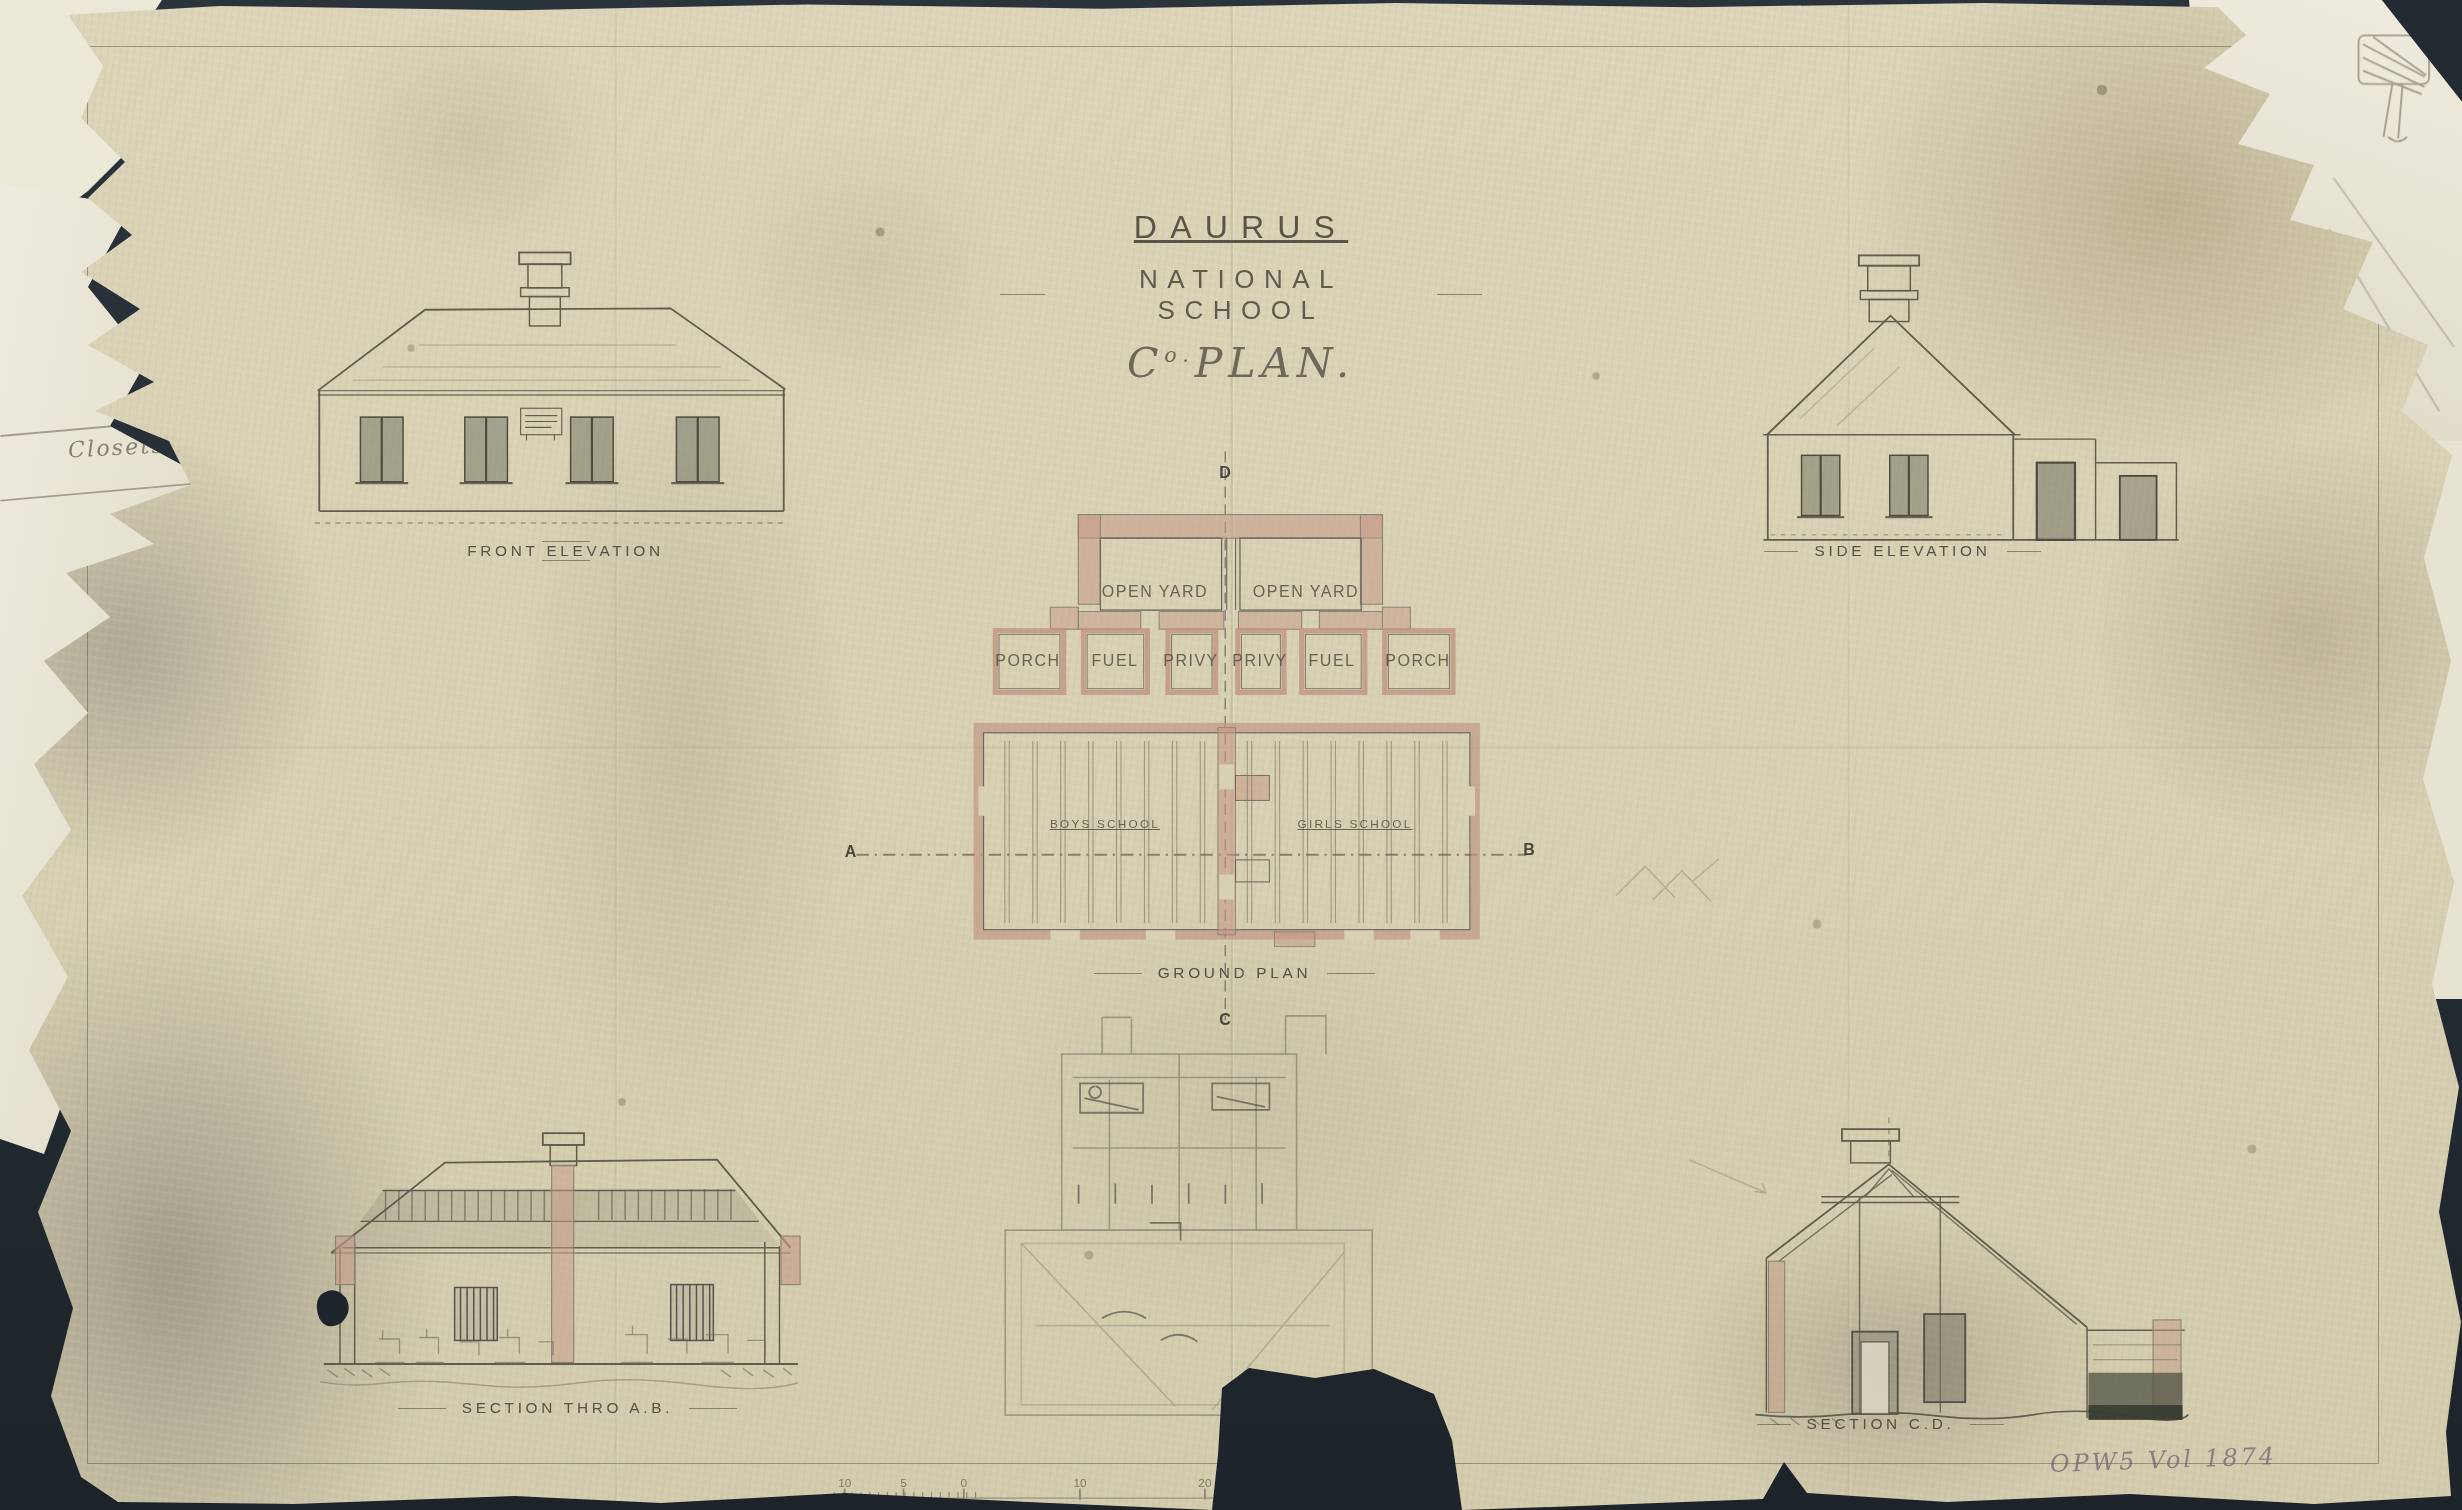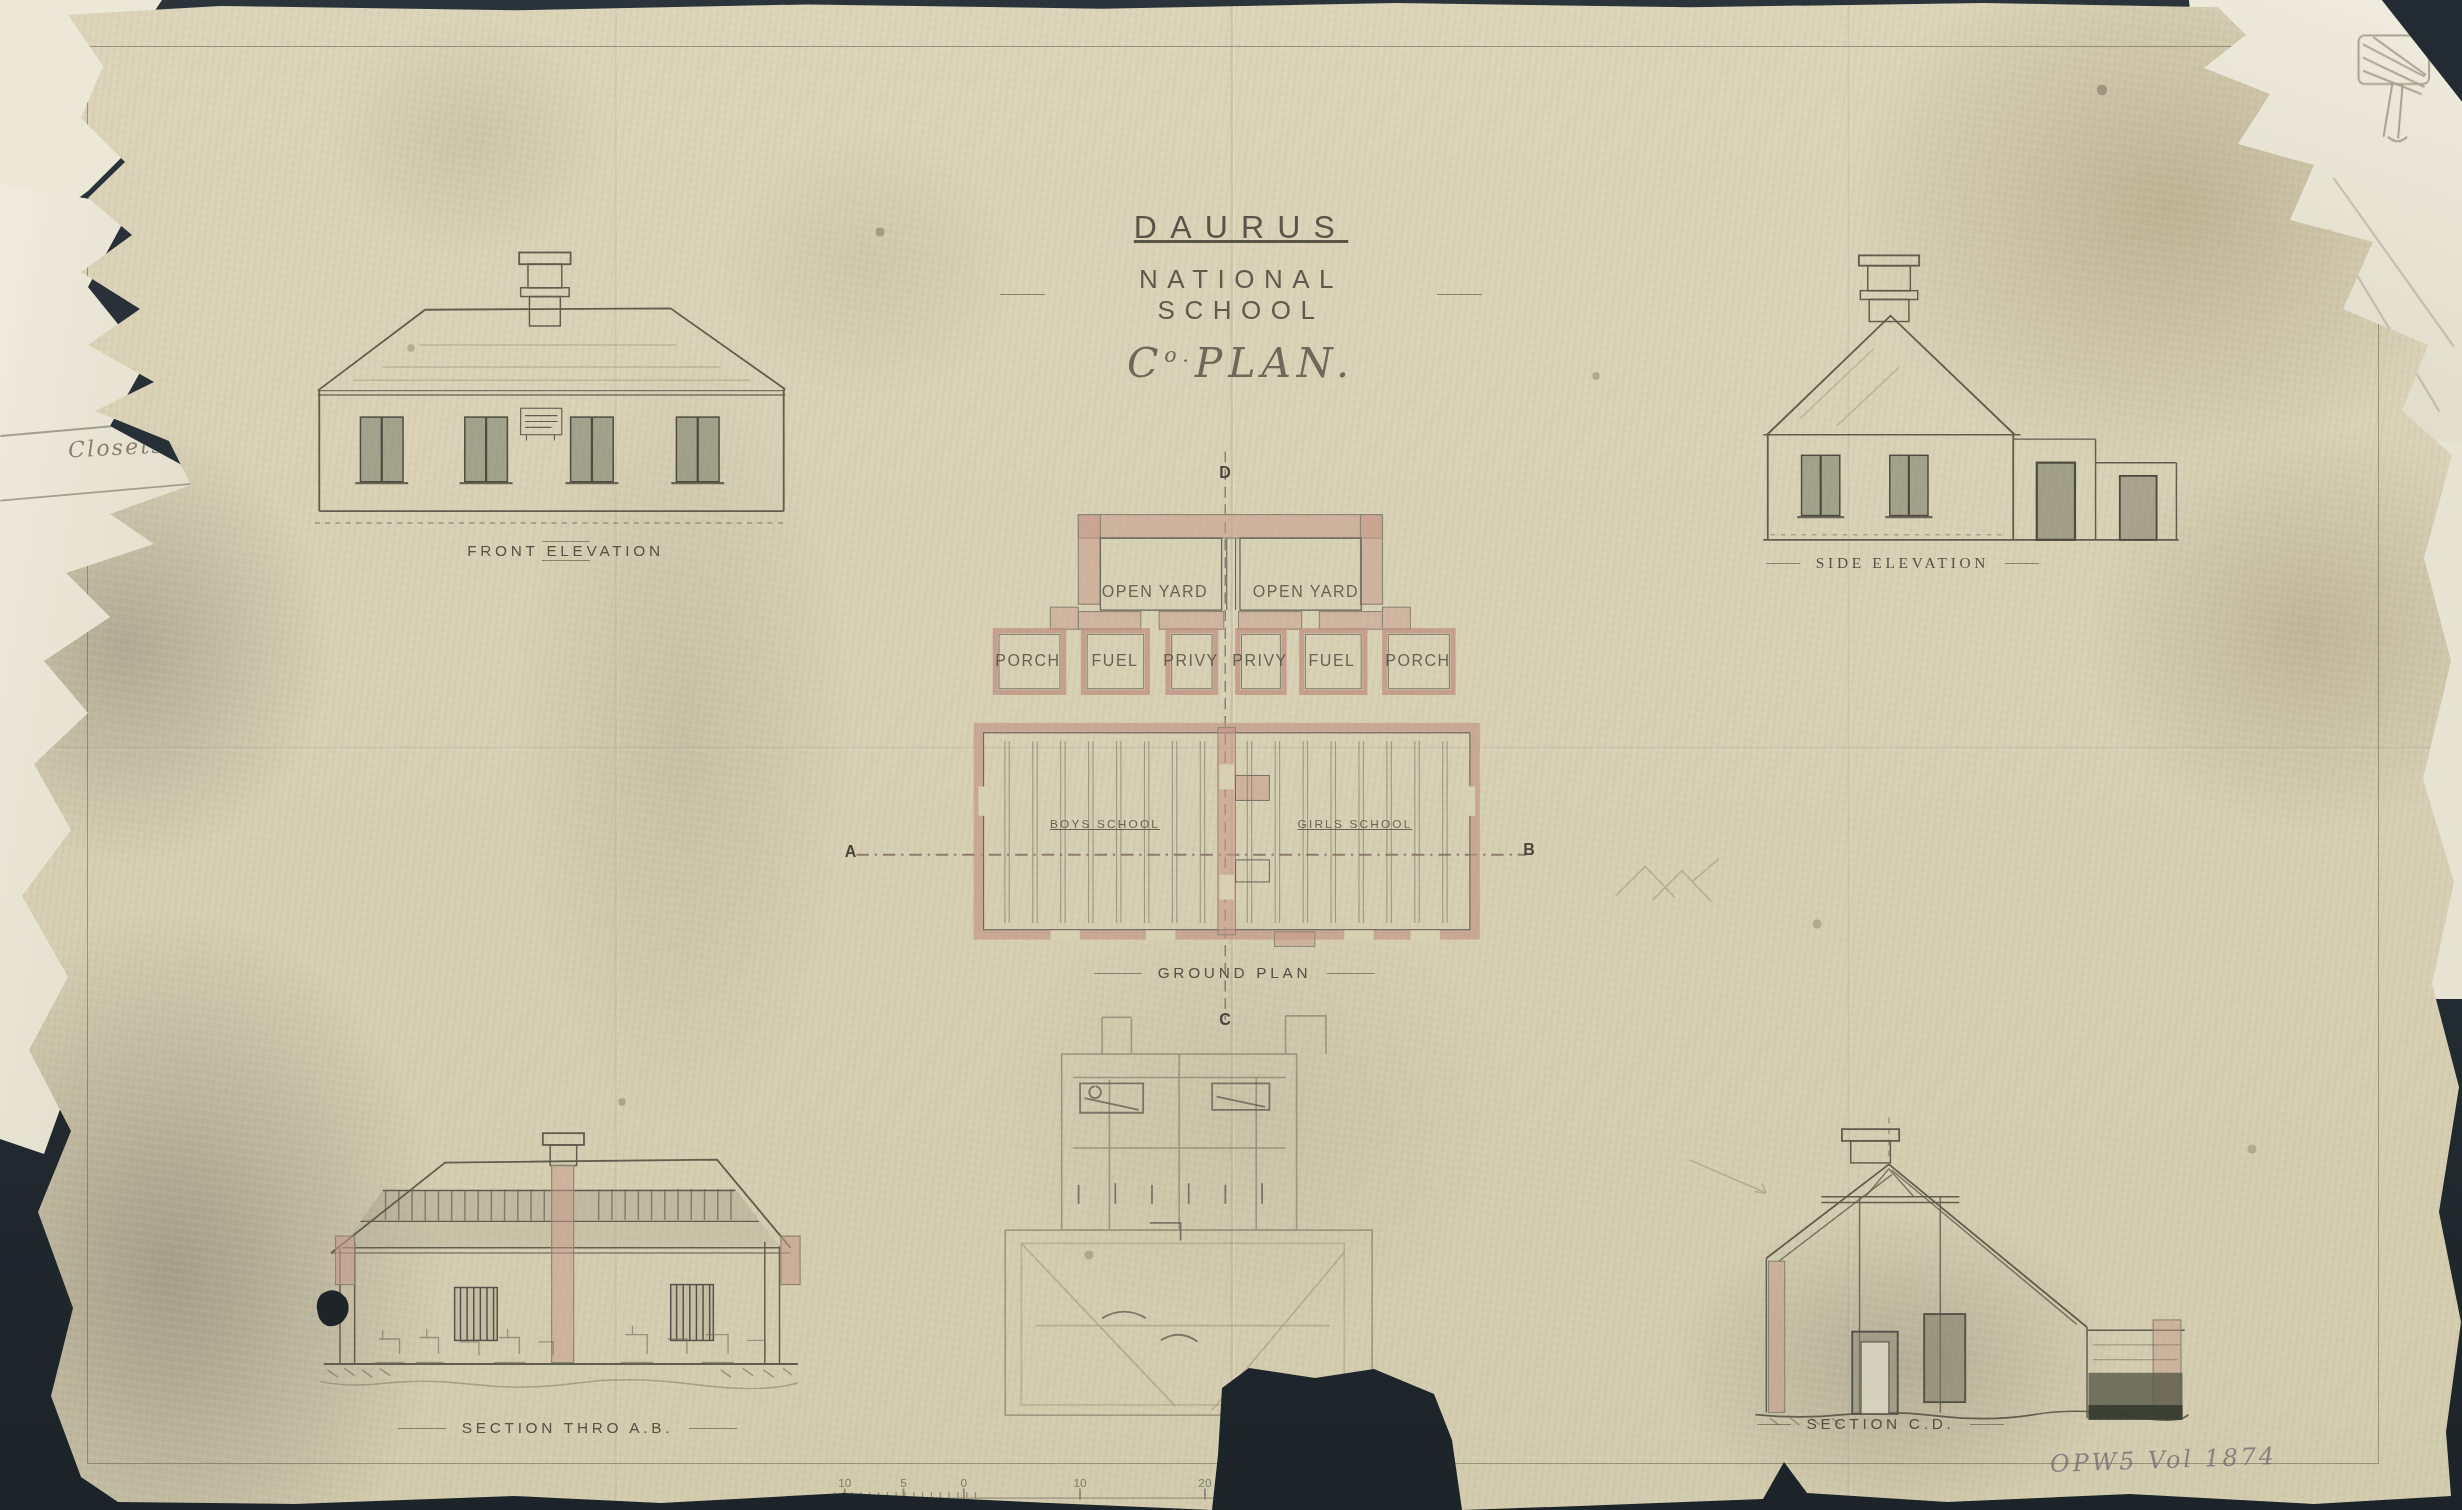--- a/index.html
+++ b/index.html
@@ -174,21 +174,21 @@
       </g>
       <g stroke="#4e4b40" stroke-width="2">
         <rect x="62" y="290" width="52" height="82" fill="rgba(118,122,104,.55)"></rect>
         <rect x="182" y="290" width="52" height="82" fill="rgba(118,122,104,.55)"></rect>
         <path d="M88,290 V372 M208,290 V372" stroke-width="3"></path>
         <path d="M56,374 h64 M176,374 h64" stroke-width="3" opacity=".8"></path>
         <rect x="382" y="300" width="52" height="105" fill="rgba(104,107,90,.5)" stroke-width="3"></rect>
         <rect x="495" y="318" width="50" height="87" fill="rgba(122,118,102,.5)" stroke-width="2.5"></rect>
       </g>
     </svg>
-    <div class="cap" style="left:1682px;top:554px;width:441px;font-family:Liberation Serif, serif;">
+    <div class="cap" style="left:1682px;top:542px;width:441px;">
       <span class="rule" style="width:34px;"></span>
       <span>SIDE ELEVATION</span>
       <span class="rule" style="width:34px;"></span>
     </div>
 
     <div style="position:absolute;left:830px;top:441px;width:720px;height:588px;">
       <svg style="left:0;top:0;" width="720" height="588" viewBox="0 0 980 800">
 
         <path d="M538,14 V788" stroke="#6b675c" stroke-width="2" stroke-dasharray="15 9" opacity=".75" fill="none"></path>
         <path d="M36,563 H948" stroke="#7a5f55" stroke-width="2.5" stroke-dasharray="17 8 3 8" opacity=".75" fill="none"></path>
@@ -300,21 +300,21 @@
         <rect x="492" y="228" width="58" height="76" fill="rgba(150,152,132,.25)"></rect>
         <path d="M500,228 V304 M509,228 V304 M518,228 V304 M527,228 V304 M536,228 V304 M545,228 V304"></path>
       </g>
       <g stroke="#6f6b5a" stroke-width="1.8" fill="none" opacity=".6">
         <path d="M95,302 h28 v20 M90,334 h40 M150,300 h26 v22 M145,334 h38 M205,306 h26 v18 M258,300 h28 v22 M252,334 h42 M312,306 h20 v18"></path>
         <path d="M430,296 h30 v26 M424,334 h44 M488,302 h26 v20 M540,296 h30 v26 M534,334 h44 M596,304 h24 v20"></path>
         <path d="M100,290 v12 M160,288 v12 M270,288 v12 M440,284 v12 M550,284 v12"></path>
       </g>
       <path d="M16,242 q18,-14 34,4 q10,18 -6,34 q-20,12 -30,-6 q-8,-20 2,-32 Z" fill="#1d242a"></path>
     </svg>
-    <div class="cap" style="left:347px;top:1399px;width:441px;margin-top:20px;">
+    <div class="cap" style="left:347px;top:1399px;width:441px;">
       <span class="rule"></span>
       <span>SECTION THRO A.B.</span>
       <span class="rule"></span>
     </div>
 
     <svg style="left:992px;top:1010px;" width="411" height="411" viewBox="0 0 560 560">
       <g stroke="#7d7868" fill="none" stroke-width="2.2" opacity=".62">
         <rect x="95" y="60" width="320" height="240"></rect>
         <path d="M110,92 H400 M110,188 H400 M255,60 V300 M160,95 V300 M360,92 V300"></path>
         <path d="M150,10 v50 M190,12 v48 M150,10 h40 M400,8 v52 M455,6 v54 M400,8 h55"></path>

